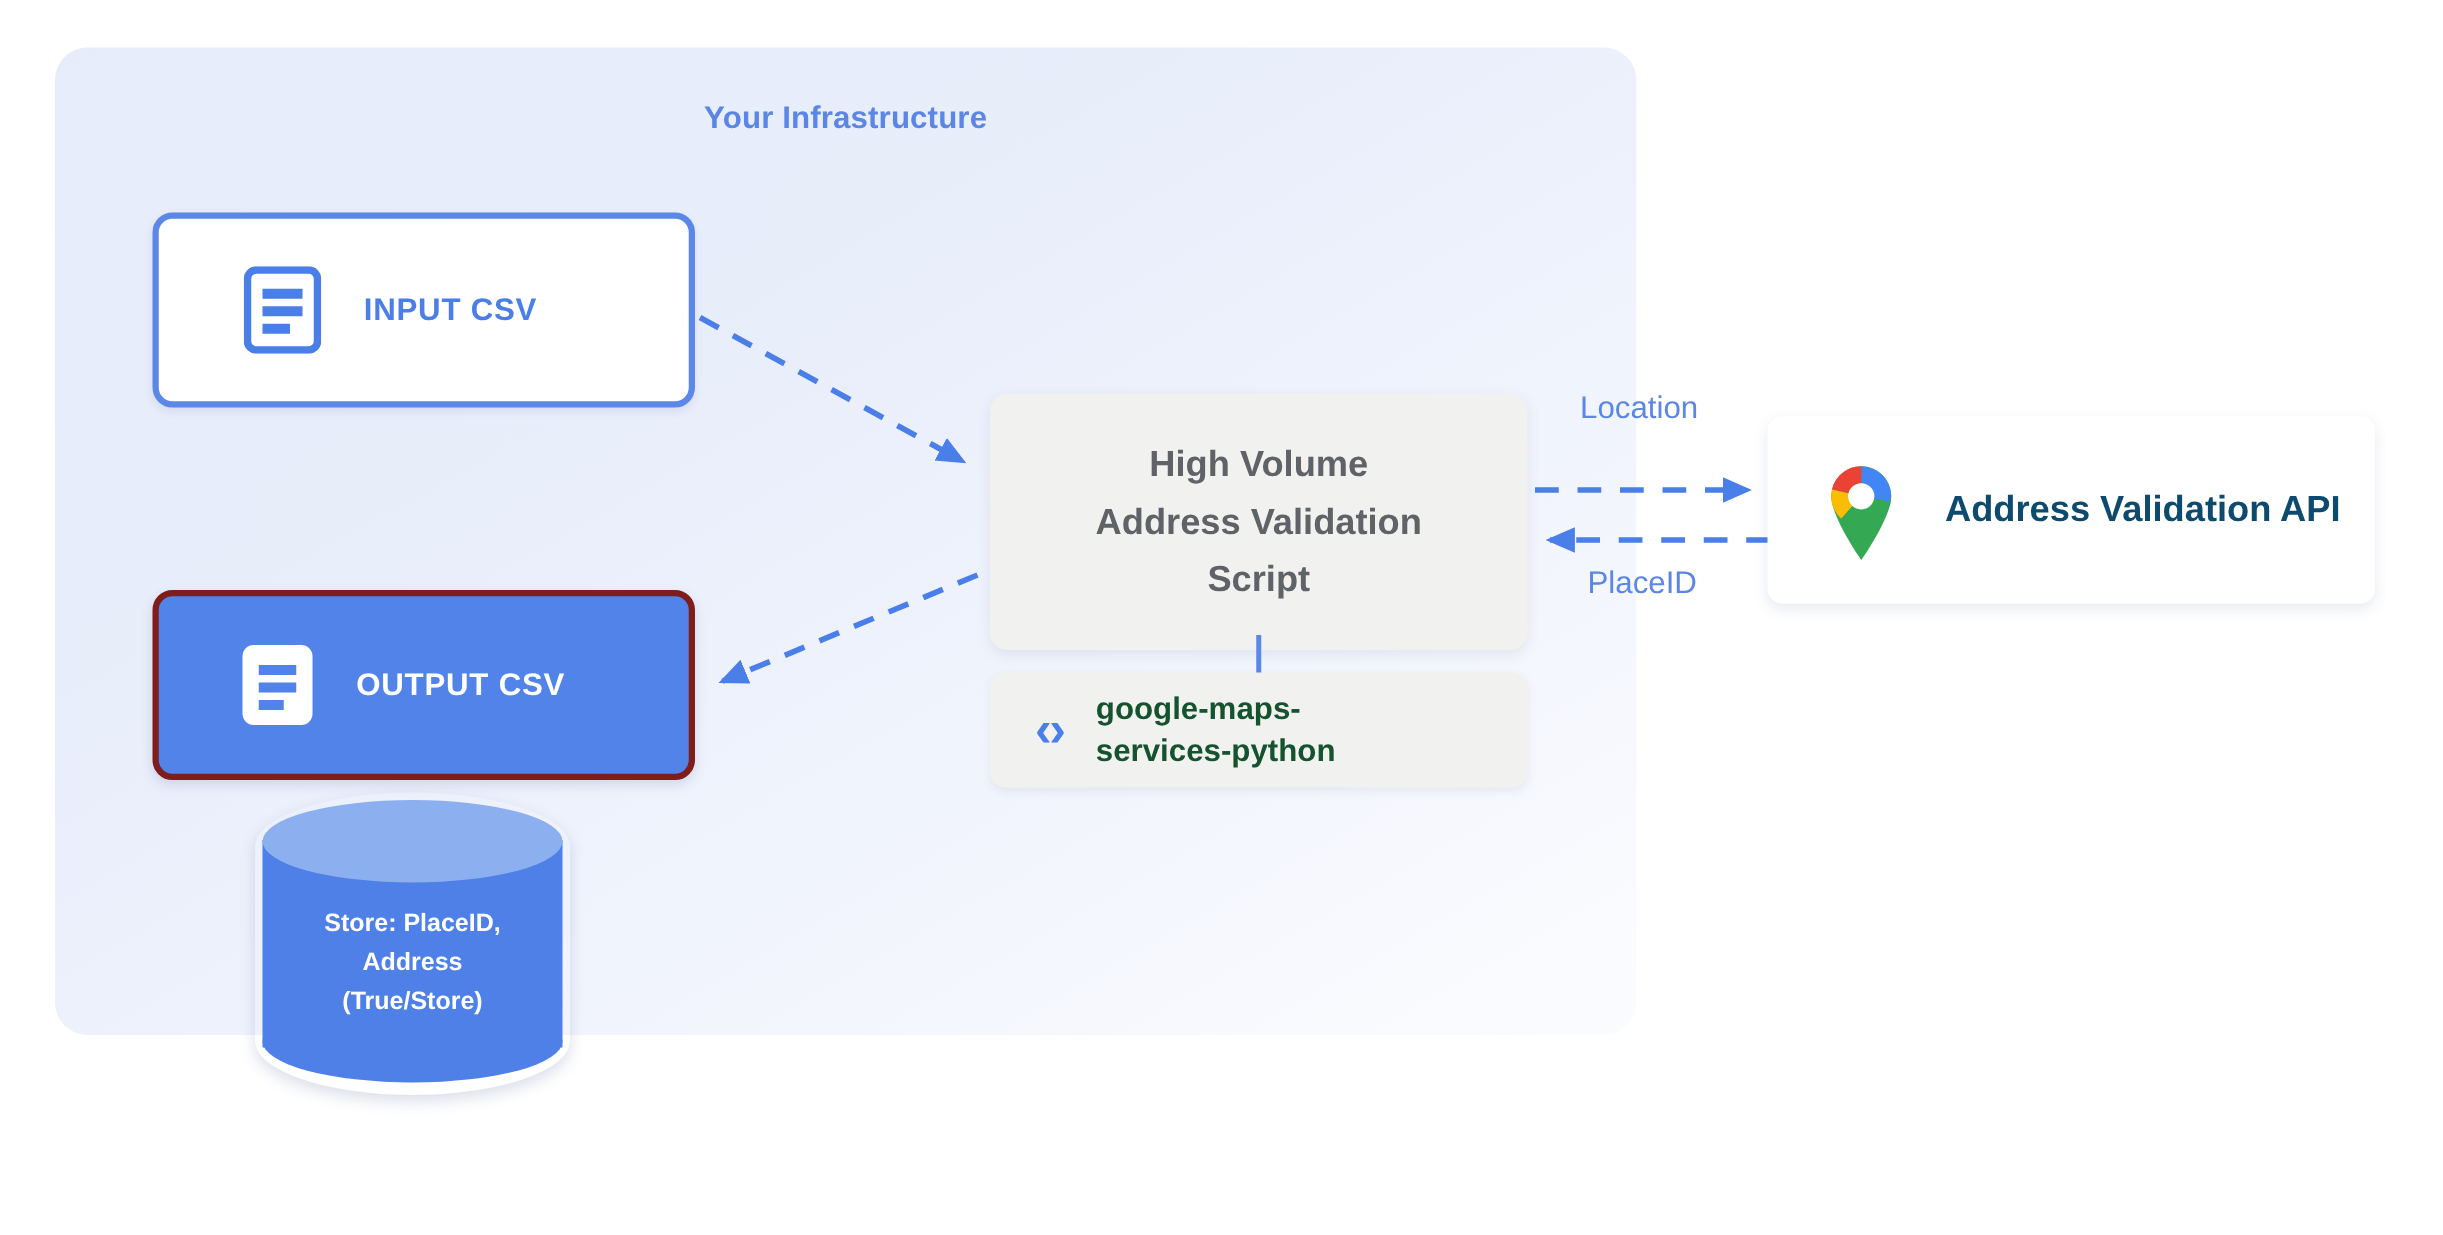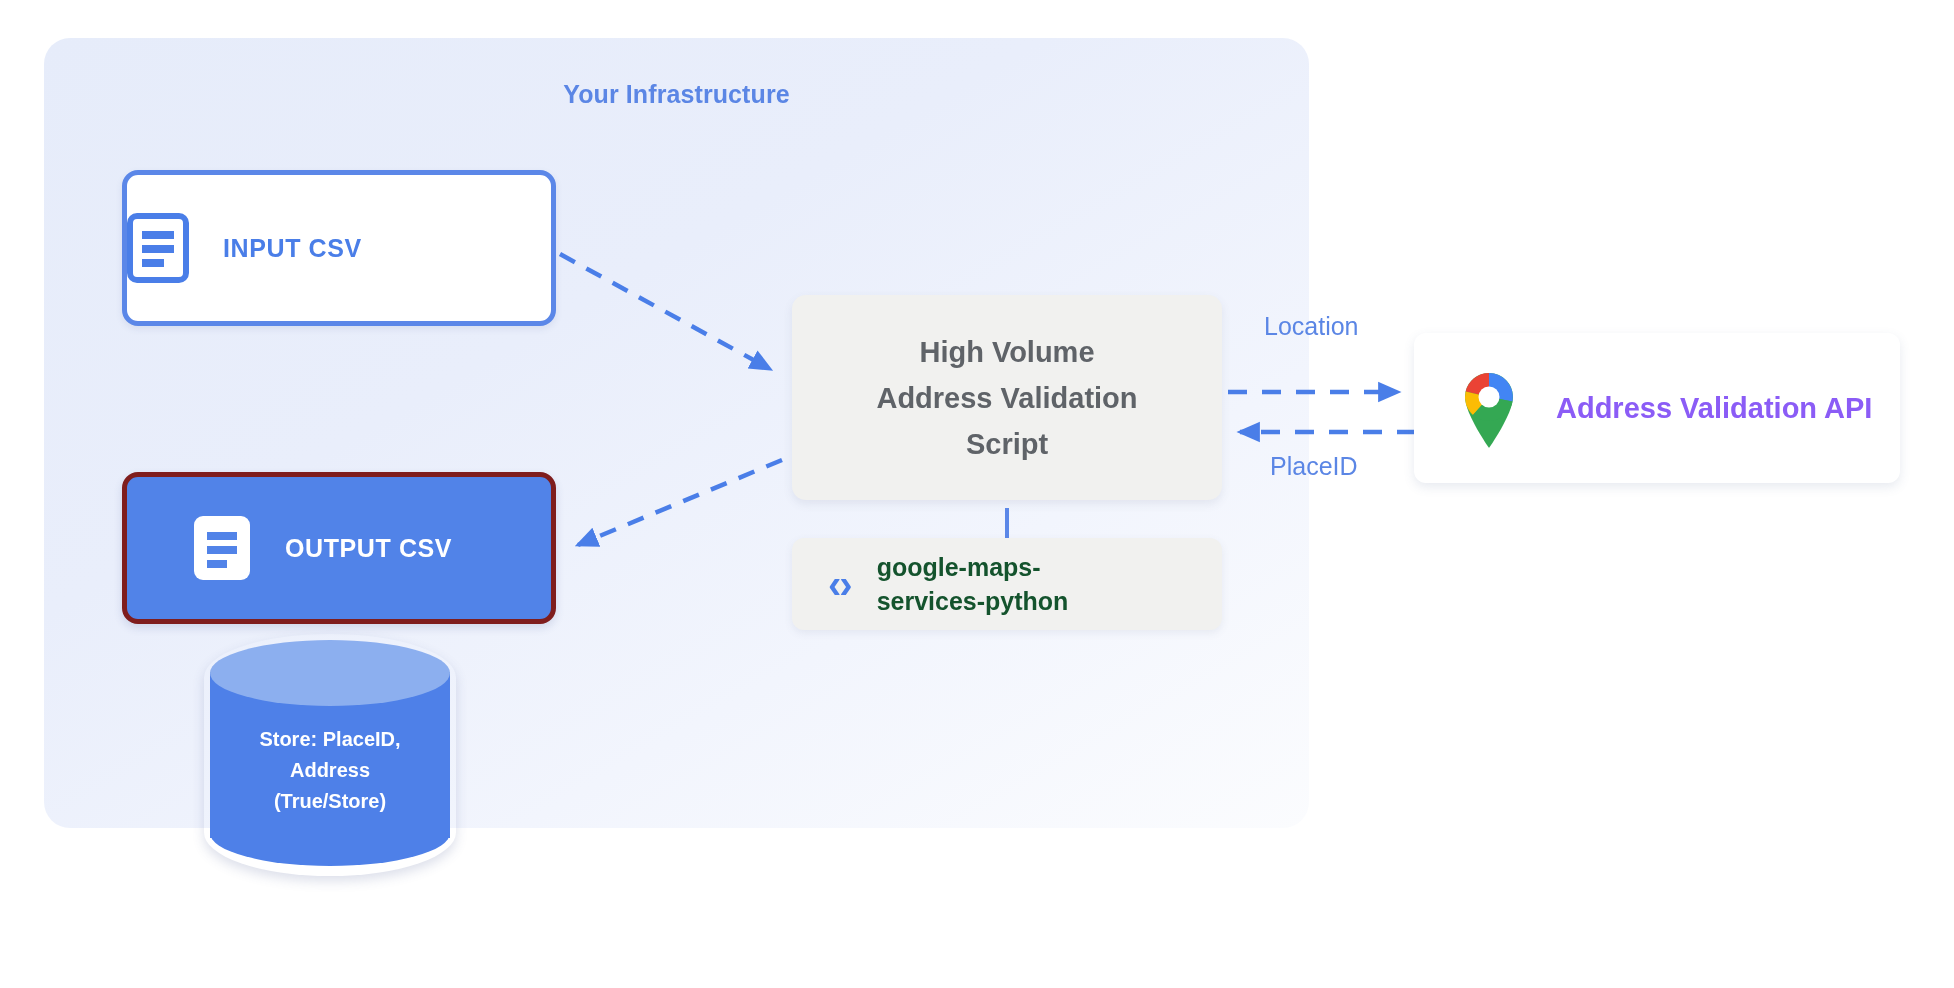--- a/index.html
+++ b/index.html
@@ -55,20 +55,21 @@
   
   .input-csv {
     left: 122px;
     top: 170px;
     width: 434px;
     height: 156px;
     background: #ffffff;
     border: 5px solid #5b87e8;
     border-radius: 16px;
     box-shadow: 0 3px 7px rgba(60, 80, 140, 0.10);
+    padding-left: 68px;
     gap: 34px;
   }
   .input-csv .label {
     font-size: 25px;
     font-weight: bold;
     color: #4a7ee8;
     letter-spacing: 0.6px;
   }
 
   
@@ -90,21 +91,21 @@
     color: #ffffff;
     letter-spacing: 0.6px;
   }
 
   
   .doc-icon { width: 62px; height: 70px; flex: none; }
 
   
   .script-box {
     left: 792px;
-    top: 295px;
+    top: 315px;
     width: 430px;
     height: 205px;
     background: #f1f1ef;
     border-radius: 14px;
     box-shadow: 0 4px 10px rgba(80, 90, 120, 0.10);
     flex-direction: column;
     justify-content: center;
     text-align: center;
   }
   .script-box .line {
@@ -160,21 +161,21 @@
     height: 150px;
     background: #ffffff;
     border-radius: 12px;
     box-shadow: 0 4px 11px rgba(70, 90, 140, 0.13);
     padding-left: 42px;
     gap: 34px;
   }
   .api-box .label {
     font-size: 29px;
     font-weight: bold;
-    color: #8b5cf6;
+    color: #0c4a6e;
     white-space: nowrap;
   }
   .map-pin { width: 66px; height: 82px; flex: none; }
 
   
   .edge-label {
     position: absolute;
     font-size: 25px;
     color: #5b86e5;
     white-space: nowrap;

